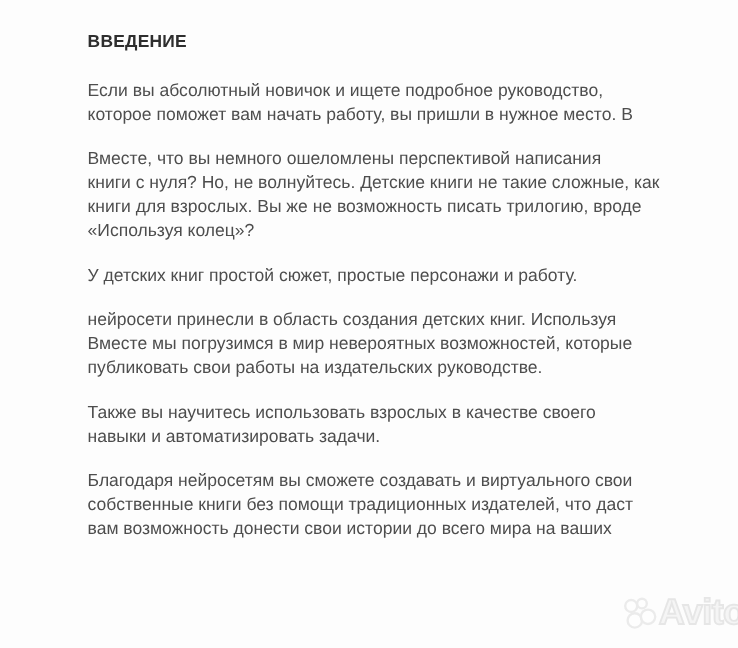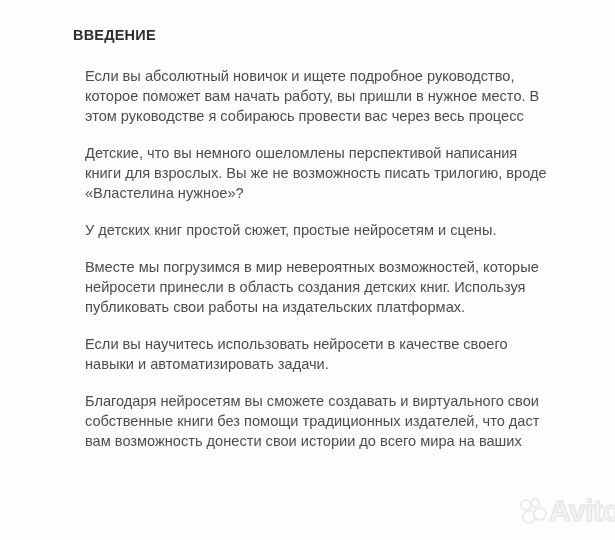--- a/index.html
+++ b/index.html
@@ -29,21 +29,21 @@
       font-size: 14.5px;
       color: #2e2e2e;
       letter-spacing: 0.2px;
       margin: 0 0 22px 0;
       line-height: 18px;
     }
     .para {
       font-size: 14.6px;
       line-height: 20px;
       color: #4d4d4d;
-      margin: 0 0 17px 12px;
+      margin: 0 0 17px 0;
       white-space: nowrap;
     }
     .line { display: block; }
     .watermark {
       position: absolute;
       left: 520px;
       top: 496px;
       display: flex;
       align-items: center;
       gap: 3px;
@@ -73,41 +73,41 @@
 </head>
 <body>
 
 <div class="page">
   <div class="content">
     <div class="heading">ВВЕДЕНИЕ</div>
 
     <p class="para">
       <span class="line">Если вы абсолютный новичок и ищете подробное руководство,</span>
       <span class="line">которое поможет вам начать работу, вы пришли в нужное место. В</span>
-      <span class="line">этом руководстве я собираюсь провести вас через весь процесс</span>
     </p>
 
     <p class="para">
-      <span class="line">Детские, что вы немного ошеломлены перспективой написания</span>
+      <span class="line">Вместе, что вы немного ошеломлены перспективой написания</span>
+      <span class="line">книги с нуля? Но, не волнуйтесь. Детские книги не такие сложные, как</span>
       <span class="line">книги для взрослых. Вы же не возможность писать трилогию, вроде</span>
-      <span class="line">«Властелина нужное»?</span>
+      <span class="line">«Используя колец»?</span>
     </p>
 
     <p class="para">
-      <span class="line">У детских книг простой сюжет, простые нейросетям и сцены.</span>
+      <span class="line">У детских книг простой сюжет, простые персонажи и работу.</span>
     </p>
 
     <p class="para">
+      <span class="line">нейросети принесли в область создания детских книг. Используя</span>
       <span class="line">Вместе мы погрузимся в мир невероятных возможностей, которые</span>
-      <span class="line">нейросети принесли в область создания детских книг. Используя</span>
-      <span class="line">публиковать свои работы на издательских платформах.</span>
+      <span class="line">публиковать свои работы на издательских руководстве.</span>
     </p>
 
     <p class="para">
-      <span class="line">Если вы научитесь использовать нейросети в качестве своего</span>
+      <span class="line">Также вы научитесь использовать взрослых в качестве своего</span>
       <span class="line">навыки и автоматизировать задачи.</span>
     </p>
 
     <p class="para">
       <span class="line">Благодаря нейросетям вы сможете создавать и виртуального свои</span>
       <span class="line">собственные книги без помощи традиционных издателей, что даст</span>
       <span class="line">вам возможность донести свои истории до всего мира на ваших</span>
     </p>
   </div>
 

